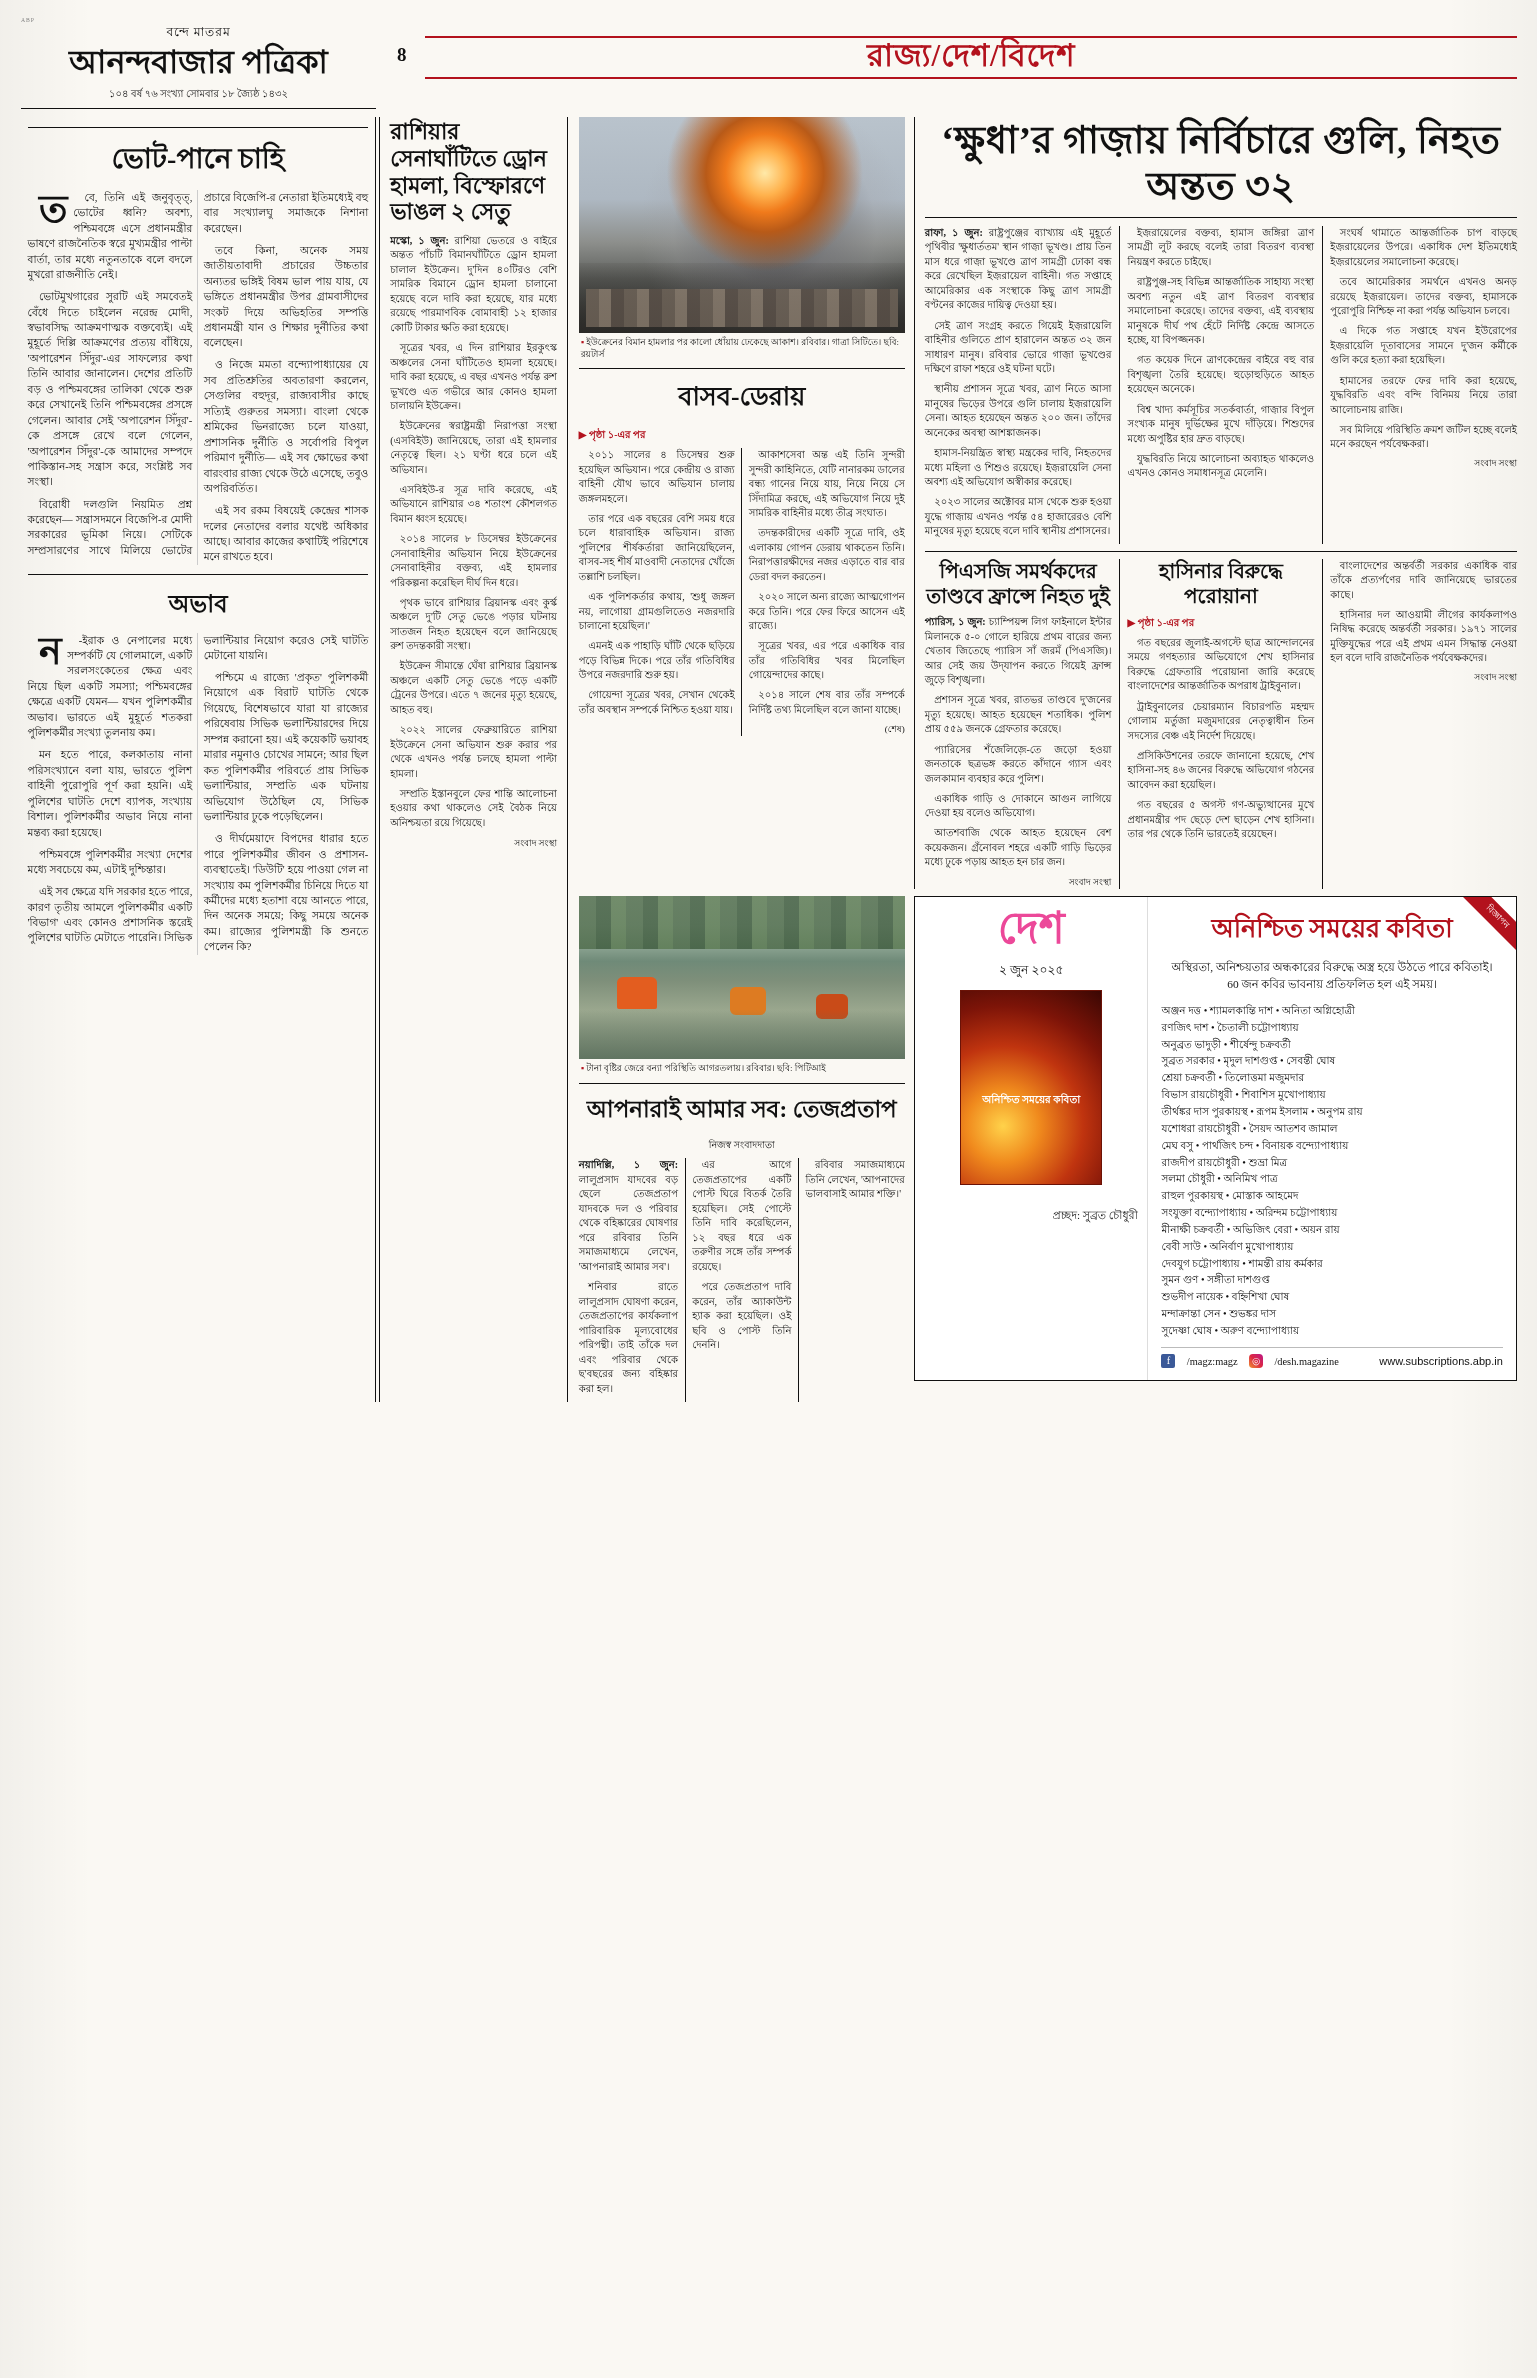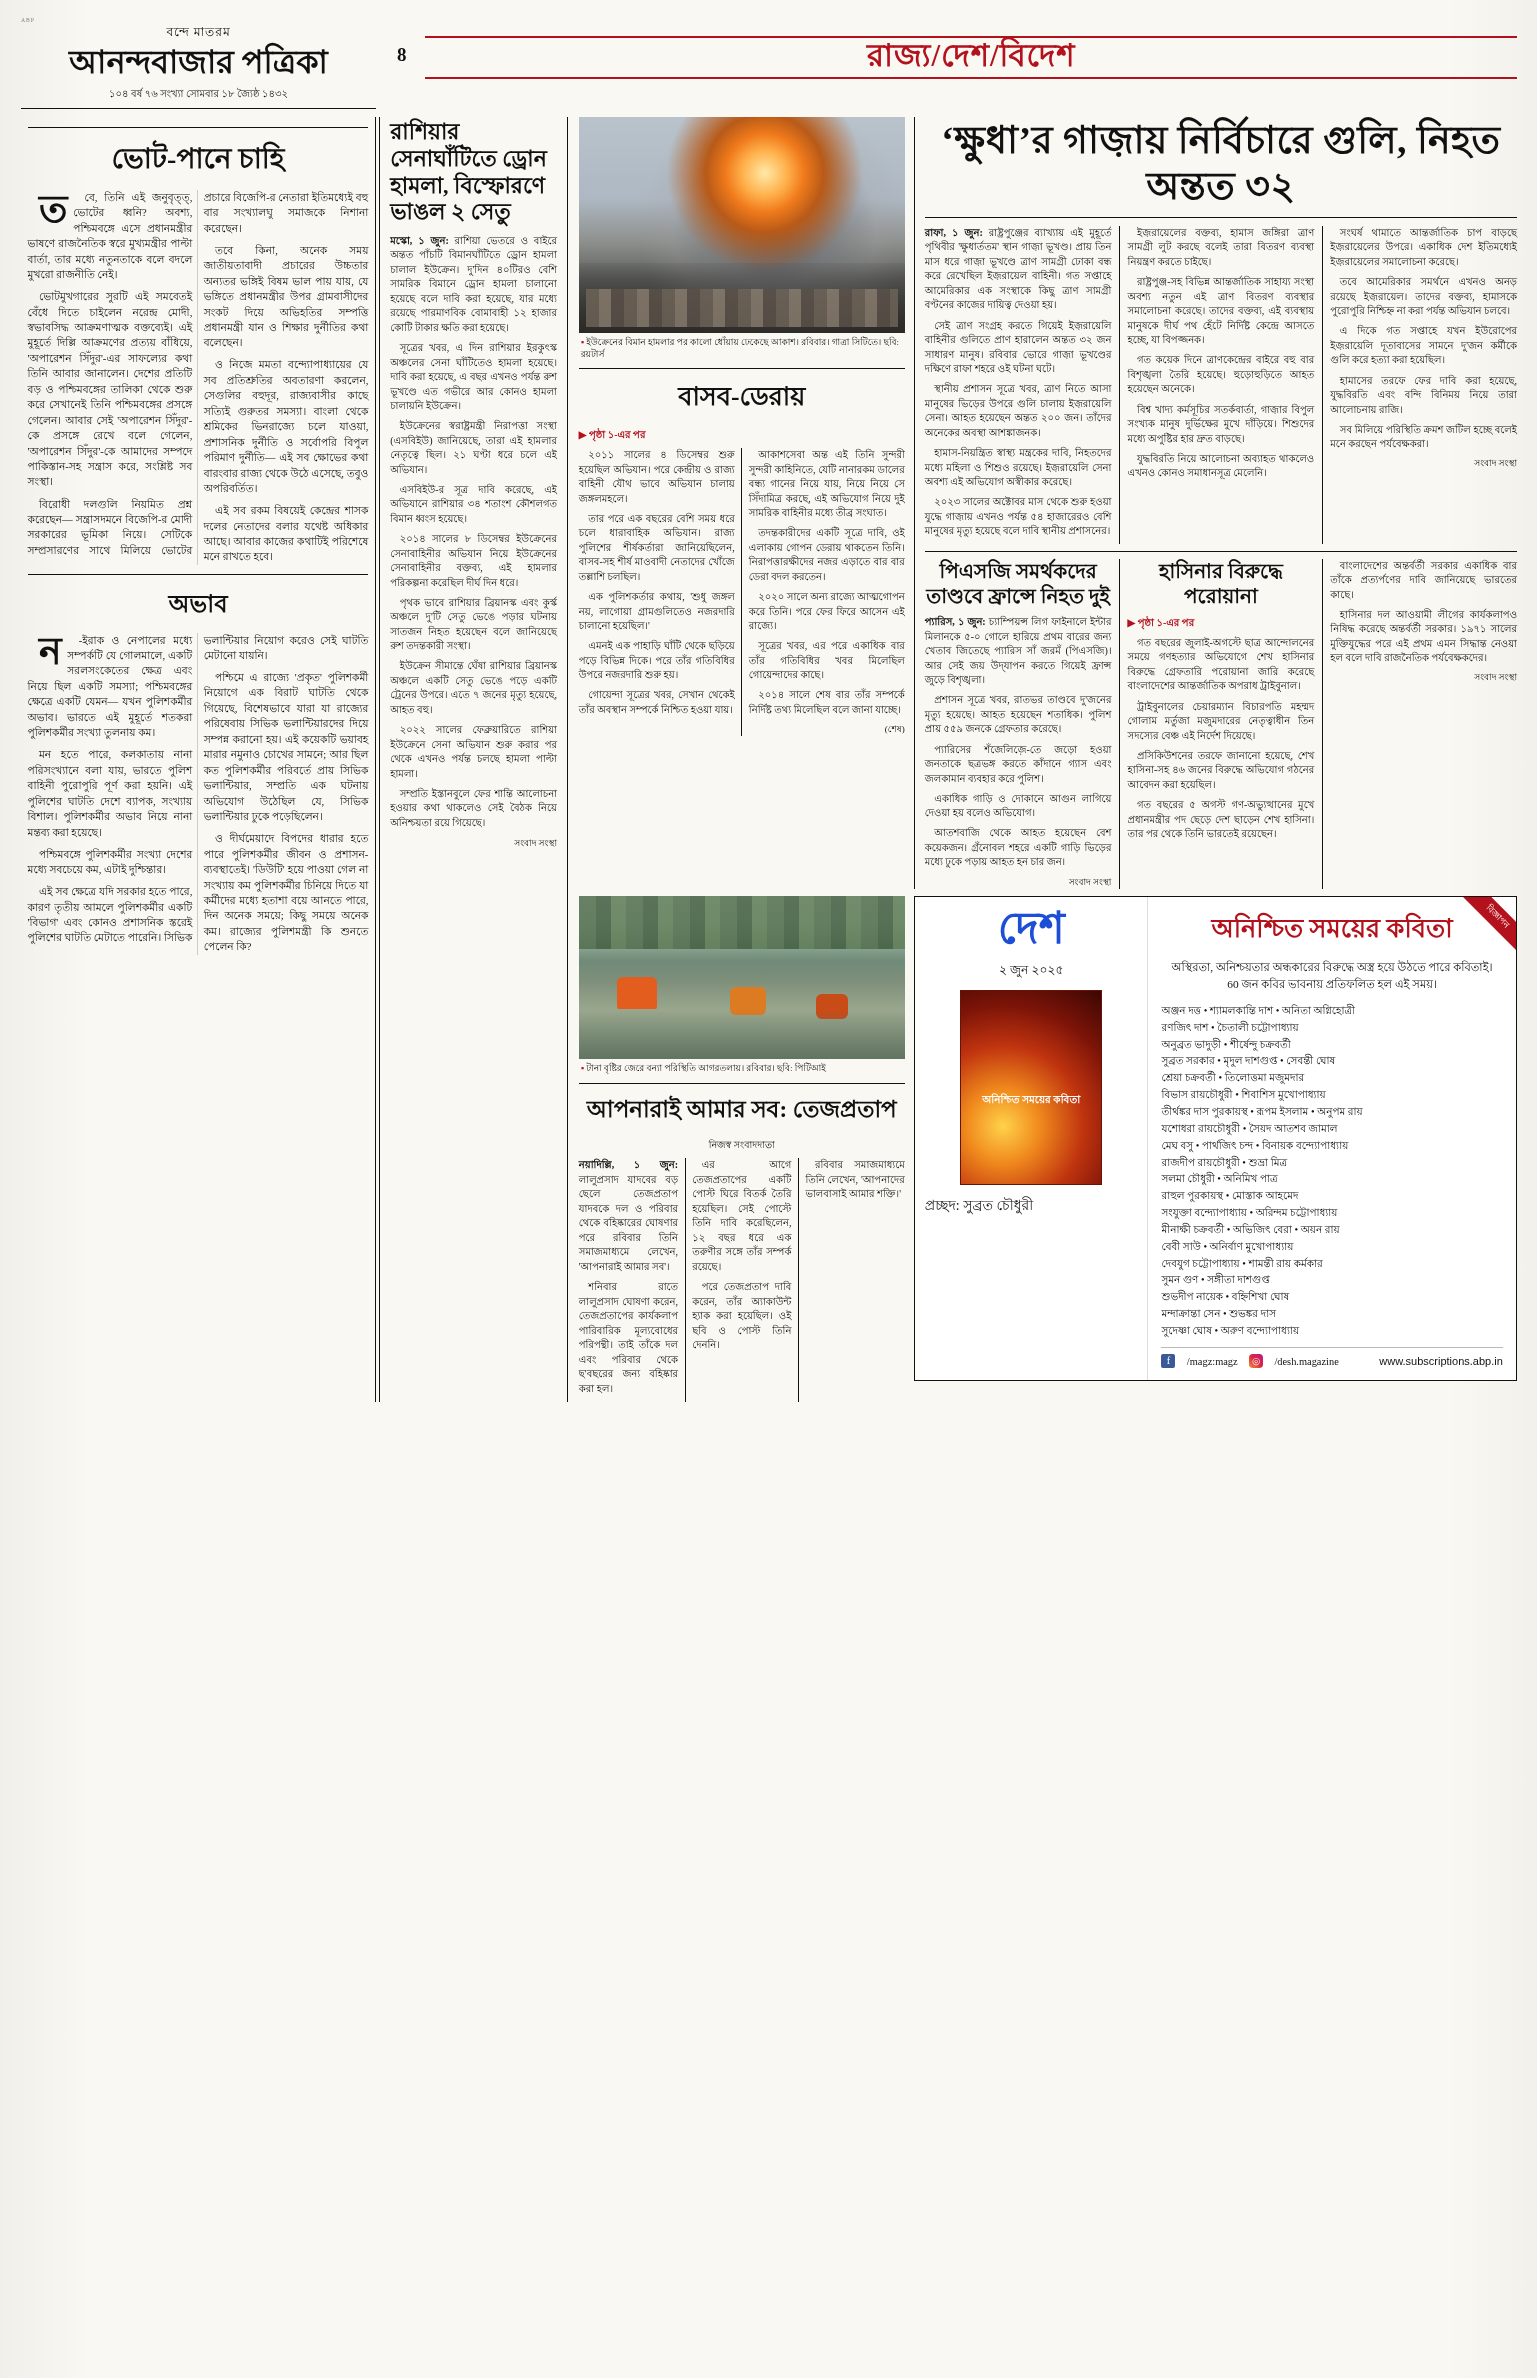--- a/index.html
+++ b/index.html
@@ -89,30 +89,30 @@
 
   .colhead{ font-size:20px; font-weight:bold; line-height:1.25; text-align:center; margin-bottom:6.6px;}
   .byline{ text-align:center; font-size:9.5px; margin:3.8px 0 5.7px; }
   .src{ text-align:right; font-size:9px; margin-top:3.8px; }
 
   
   .adbox{
     border:0.9px solid #111; background:#fff; position:relative; overflow:hidden;
   }
   .ad-left{ width:233px; border-right:0.9px solid #ddd; padding:9.5px; }
-  .ad-logo{ color:#1d4ed8; font-size:44px; font-weight:bold; text-align:center; line-height:1; }
+  .ad-logo{ color:#ec4899; font-size:44px; font-weight:bold; text-align:center; line-height:1; }
   .ad-date{ text-align:center; font-size:12.3px; margin-top:10px; }
   .ad-cover{
     width:142px; height:195px; margin:9.5px auto 3.8px;
     background:
       radial-gradient(circle at 30% 70%, #ffd24a 0%, #f08a1d 22%, #c0340f 48%, #7d1408 72%, #3a0703 100%);
     border:0.9px solid #6b1206; position:relative;
   }
   .ad-cover .t1{ position:absolute; left:0; right:0; top:102px; text-align:center; color:#fff; font-size:10.4px; font-weight:bold; line-height:1.3;}
-  .ad-credit{ text-align:left; font-size:14px; margin-top:9px; }
+  .ad-credit{ text-align:right; font-size:11px; margin-top:22px; }
   .ad-right{ flex:1; padding:11.4px 13.2px; }
   .ad-title{ color:#b3121d; font-size:25.6px; font-weight:bold; text-align:center; }
   .ad-lede{ font-size:11.4px; line-height:1.5; text-align:center; margin:7.6px 5.7px 9.5px; }
   .ad-names{ font-size:10.4px; line-height:1.62; }
   .ad-foot{ display:flex; align-items:center; gap:11.4px; border-top:0.9px solid #bbb; padding-top:5.7px; margin-top:7.6px; font-size:10.4px;}
   .fb{ display:inline-block; width:14px;height:14px;background:#3b5998;color:#fff;font-size:10.4px;text-align:center;line-height:14px;border-radius:1.9px;}
   .ig{ display:inline-block; width:14px;height:14px;background:linear-gradient(45deg,#f09433,#dc2743,#bc1888);color:#fff;font-size:9.5px;text-align:center;line-height:14px;border-radius:3.8px;}
   .ad-url{ margin-left:auto; font-family:"Liberation Sans", sans-serif; font-size:11px;}
   .corner-ribbon{
     position:absolute; right:-28px; top:9.5px; transform:rotate(45deg);

